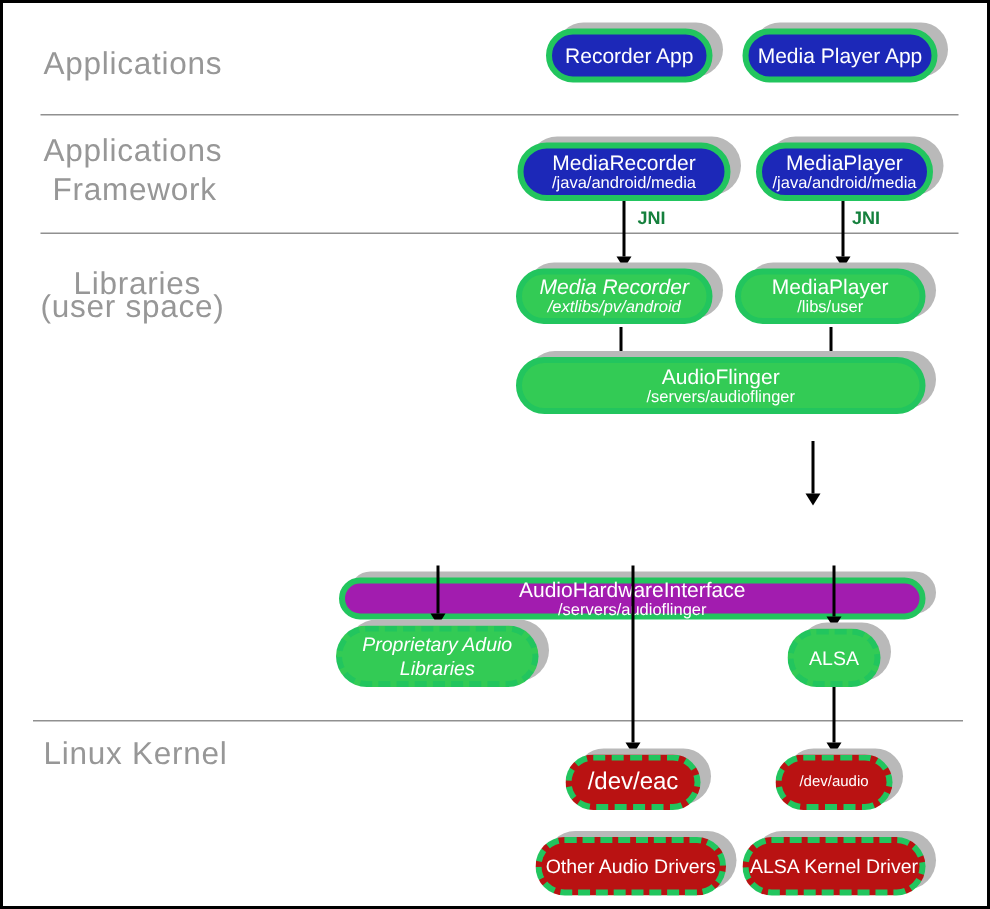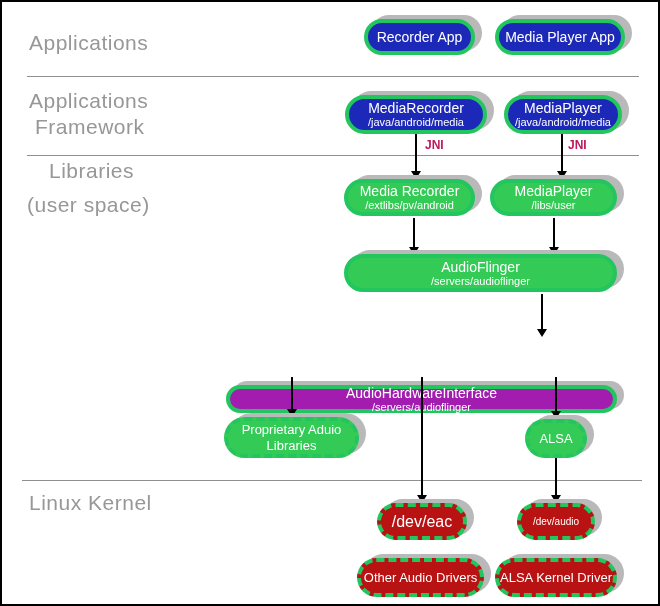--- a/index.html
+++ b/index.html
@@ -32,54 +32,54 @@
     color:#fff;
     display:flex;
     flex-direction:column;
     align-items:center;
     justify-content:center;
     text-align:center;
     box-shadow:7px -4px 0 0 #b9b9b9;
   }
   .pill.dashed{border-style:dashed;}
   .pill .title{font-size:14px;line-height:16px;white-space:nowrap;}
-  .pill .title.wrap{white-space:normal;line-height:16px;}
+  .pill .title.wrap{white-space:normal;line-height:16px;font-style:italic;}
   .pill .subtitle{font-size:11px;line-height:13px;white-space:nowrap;}
   .arrow{
     position:absolute;
     width:2px;
     background:#000;
   }
   .arrow .head{
     position:absolute;
     top:100%;
     left:50%;
     transform:translateX(-50%);
     width:0;height:0;
     border-left:5px solid transparent;
     border-right:5px solid transparent;
     border-top:8px solid #000;
   }
   .edge-label{
     position:absolute;
-    color:#be185d;
+    color:#15803d;
     font-size:12px;
     font-weight:bold;
     white-space:nowrap;
   }
 </style>
 </head>
 <body>
 
 <div class="canvas">
 
   <div class="layer-label" style="left:27px;top:29px;">Applications</div>
   <div class="layer-label" style="left:27px;top:87px;">Applications</div>
   <div class="layer-label" style="left:33px;top:113px;">Framework</div>
-  <div class="layer-label" style="left:47px;top:157px;">Libraries</div>
+  <div class="layer-label" style="left:47px;top:176px;">Libraries</div>
   <div class="layer-label" style="left:25px;top:191px;">(user space)</div>
   <div class="layer-label" style="left:27px;top:489px;">Linux Kernel</div>
 
   <div class="divider" style="left:25px;top:74px;width:612px;"></div>
   <div class="divider" style="left:25px;top:153px;width:612px;"></div>
   <div class="divider" style="left:20px;top:478px;width:620px;"></div>
 
   <div class="pill" style="left: 362px; top: 17px; width: 111px; height: 36px; background-color: rgb(28, 40, 184);" title="Recorder App">
     <span class="title">Recorder App</span>
   </div>
@@ -98,37 +98,37 @@
 
   <div class="arrow" style="left:413px;top:132px;height:37px;">
       <div class="head"></div>
     </div>
   <div class="arrow" style="left:559px;top:132px;height:37px;">
       <div class="head"></div>
     </div>
   <div class="edge-label" style="left:423px;top:136px;">JNI</div>
   <div class="edge-label" style="left:566px;top:136px;">JNI</div>
 
-  <div class="pill" style="left: 342px; top: 177px; width: 131px; height: 37px; background-color: rgb(51, 203, 85);">
+  <div class="pill" style="left: 342px; top: 177px; width: 131px; height: 37px; background-color: rgb(51, 203, 85); font-style: italic;">
     <span class="title">Media Recorder</span>
     <span class="subtitle">/extlibs/pv/android</span>
   </div>
   <div class="pill" style="left: 488px; top: 177px; width: 127px; height: 37px; background-color: rgb(51, 203, 85);">
     <span class="title">MediaPlayer</span>
     <span class="subtitle">/libs/user</span>
   </div>
 
   <div class="arrow" style="left:411px;top:216px;height:29px;">
       <div class="head"></div>
     </div>
   <div class="arrow" style="left:551px;top:216px;height:29px;">
       <div class="head"></div>
     </div>
 
-  <div class="pill" style="left: 342px; top: 252px; width: 273px; height: 38px; background-color: rgb(51, 203, 85);">
+  <div class="pill" style="left: 342px; top: 236px; width: 273px; height: 38px; background-color: rgb(51, 203, 85);">
     <span class="title">AudioFlinger</span>
     <span class="subtitle">/servers/audioflinger</span>
   </div>
 
   <div class="arrow" style="left:539px;top:292px;height:35px;">
       <div class="head"></div>
     </div>
 
   <div class="pill" style="left: 224px; top: 335px; width: 391px; height: 28px; background-color: #a21caf; margin-top: 48px;">
     <span class="title">AudioHardwareInterface</span>

